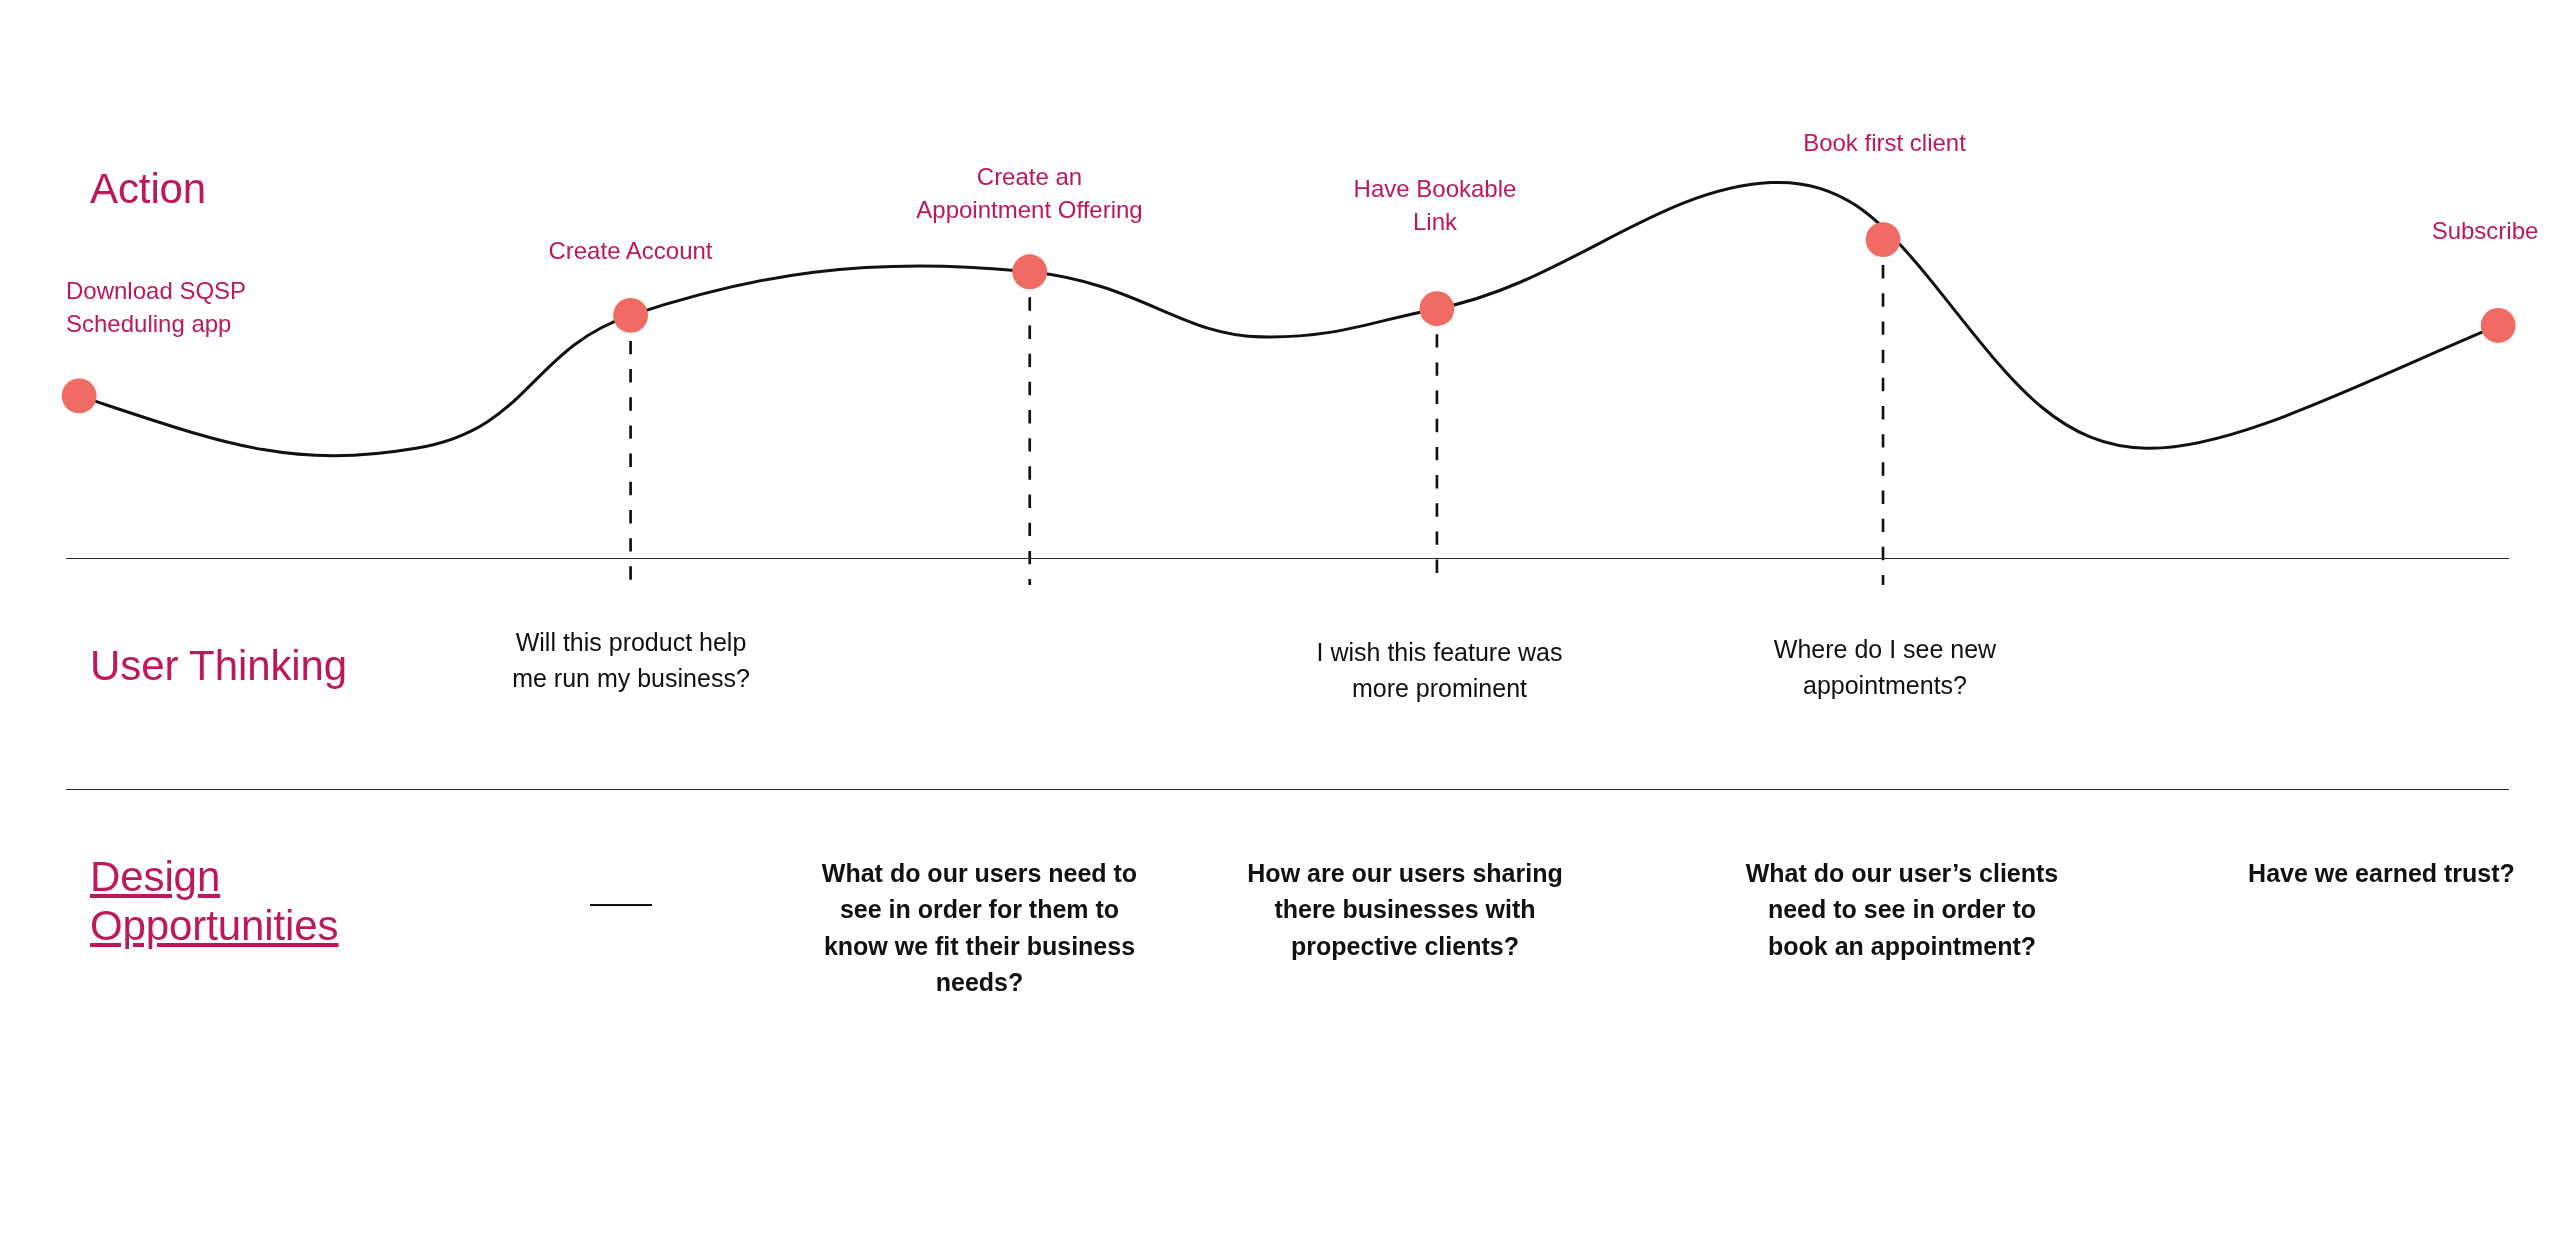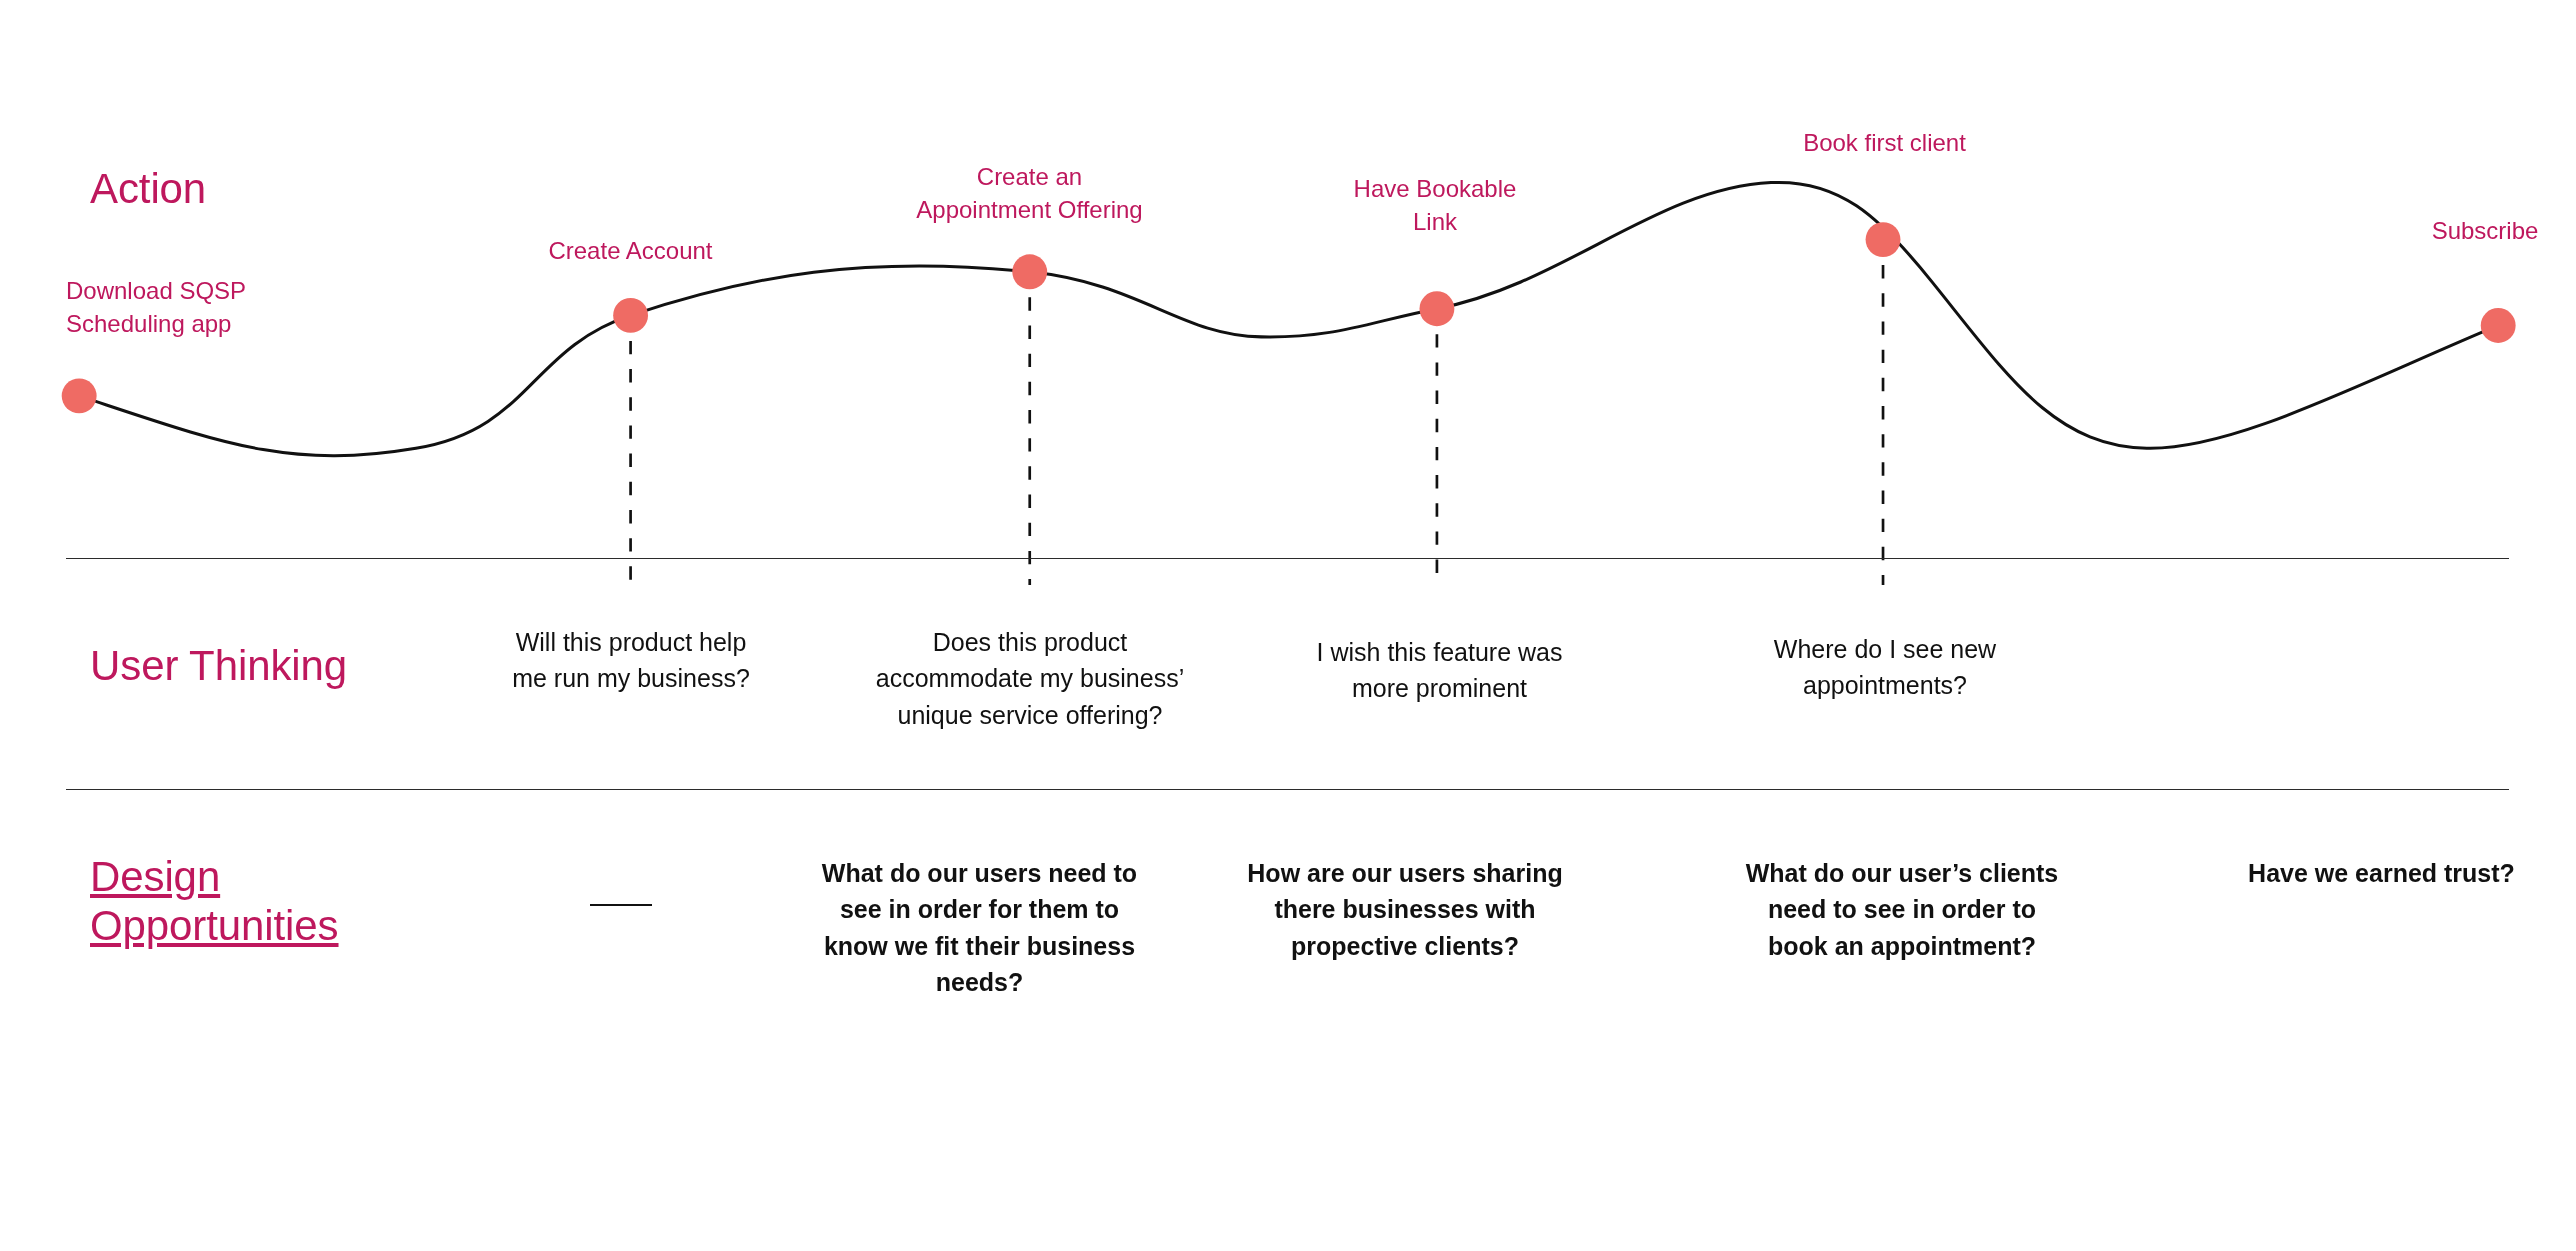--- a/index.html
+++ b/index.html
@@ -137,23 +137,20 @@
   <div class="action-label" style="left: 1737px; top: 127px; width: 295px; white-space: pre-line;">Book first client</div>
 
   <div class="action-label" style="left: 2341px; top: 215px; width: 288px; white-space: pre-line;">Subscribe</div>
 
   <div class="divider" id="divider-1"></div>
   <div class="divider" id="divider-2"></div>
 
   <div class="col-text thinking-cell" style="left: 470px; width: 322px; white-space: pre-line;">Will this product help
 me run my business?</div>
 
-  <div class="col-text thinking-cell" style="left: 859px; width: 342px; white-space: pre-line;">Does this product
-accommodate my business’
-unique service offering?</div>
 
   <div class="col-text thinking-cell" style="left: 1275px; width: 329px; top: 634px; white-space: pre-line;">I wish this feature was
 more prominent</div>
 
   <div class="col-text thinking-cell" style="left: 1724px; width: 322px; top: 631px; white-space: pre-line;">Where do I see new
 appointments?</div>
 
 
   <div class="design-dash" style="left:590px; width:62px;"></div>
 

